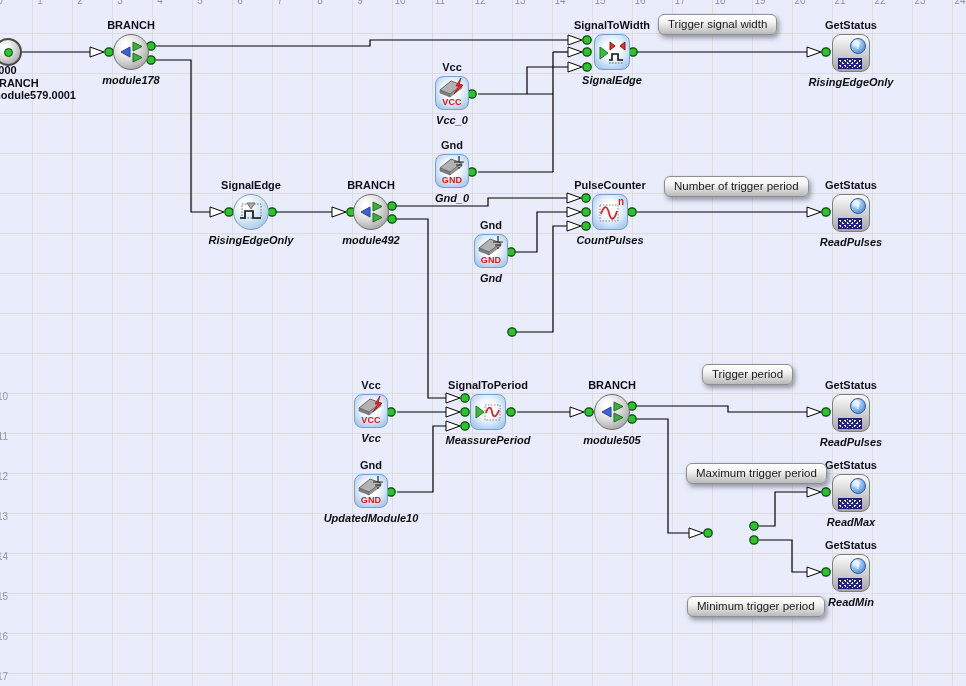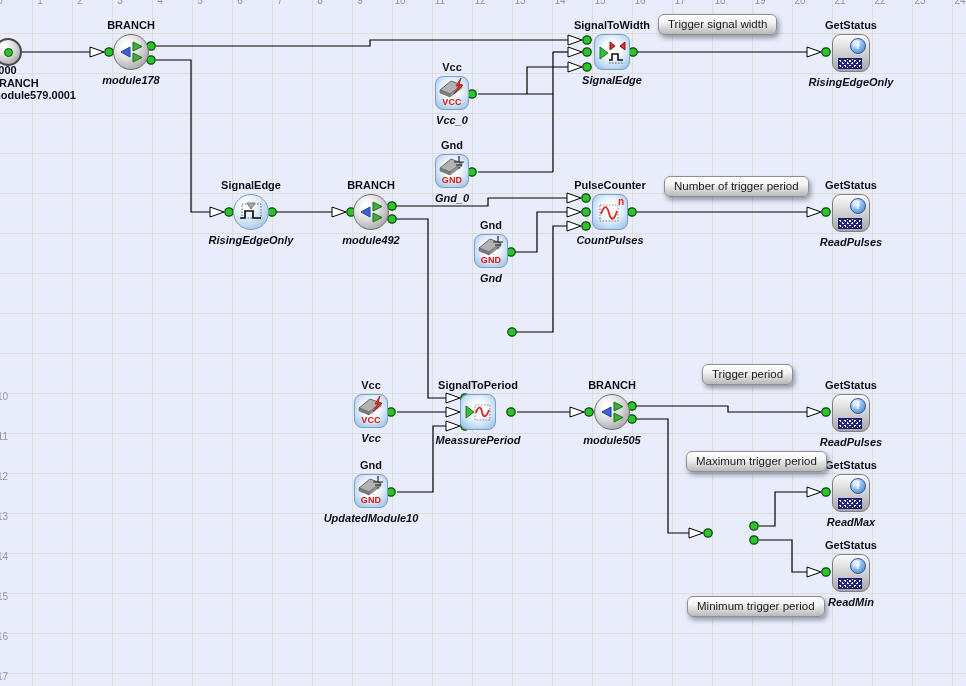--- a/index.html
+++ b/index.html
@@ -327,21 +327,21 @@
         <polygon points="2,13 13,4 24,8 12,17" fill="#b2b2b2" stroke="#666" stroke-width="1"></polygon>
         <polygon points="2,13 12,17 12,20 2,16" fill="#7e7e7e" stroke="#666" stroke-width="0.6"></polygon>
         <polygon points="12,17 24,8 24,11 12,20" fill="#969696" stroke="#666" stroke-width="0.6"></polygon>
         <polygon points="23,1 18,9 21,9 16,17 25,8 21,8" fill="#e83535" stroke="#b01010" stroke-width="0.8"></polygon>
       </svg>
       <span class="icon-caption">VCC</span>
     </div>
     <div class="nlabel">Vcc</div>
   </div>
 
-  <div class="node" style="left:413px;top:379px">
+  <div class="node" style="left:423px;top:379px">
     <div class="ntitle">SignalToPeriod</div>
     <div class="nicon sq">
       <svg width="28" height="28" viewBox="0 0 28 28">
         <polygon points="2,8 2,20 10,14" fill="#3dbb3d" stroke="#1d7a1d" stroke-width="1"></polygon>
         <rect x="11" y="7" width="15" height="15" fill="none" stroke="#888" stroke-width="1" stroke-dasharray="1.5,1.5"></rect>
         <path d="M12,15 C14,8 17,8 18,14 C19,20 22,20 25,12" stroke="#dd2222" stroke-width="1.8" fill="none"></path>
       </svg>
     </div>
     <div class="nlabel">MeassurePeriod</div>
   </div>
@@ -402,16 +402,16 @@
       <div class="gs-ball">
           <span>i</span>
         </div>
     </div>
     <div class="nlabel">ReadMin</div>
   </div>
 
   <div class="tooltip" style="left:658px;top:14px">Trigger signal width</div>
   <div class="tooltip" style="left:664px;top:176px">Number of trigger period</div>
   <div class="tooltip" style="left:702px;top:364px">Trigger period</div>
-  <div class="tooltip" style="left:686px;top:451px">Maximum trigger period</div>
+  <div class="tooltip" style="left:686px;top:463px">Maximum trigger period</div>
   <div class="tooltip" style="left:687px;top:596px">Minimum trigger period</div>
 
 </div>
 
 </body></html>

